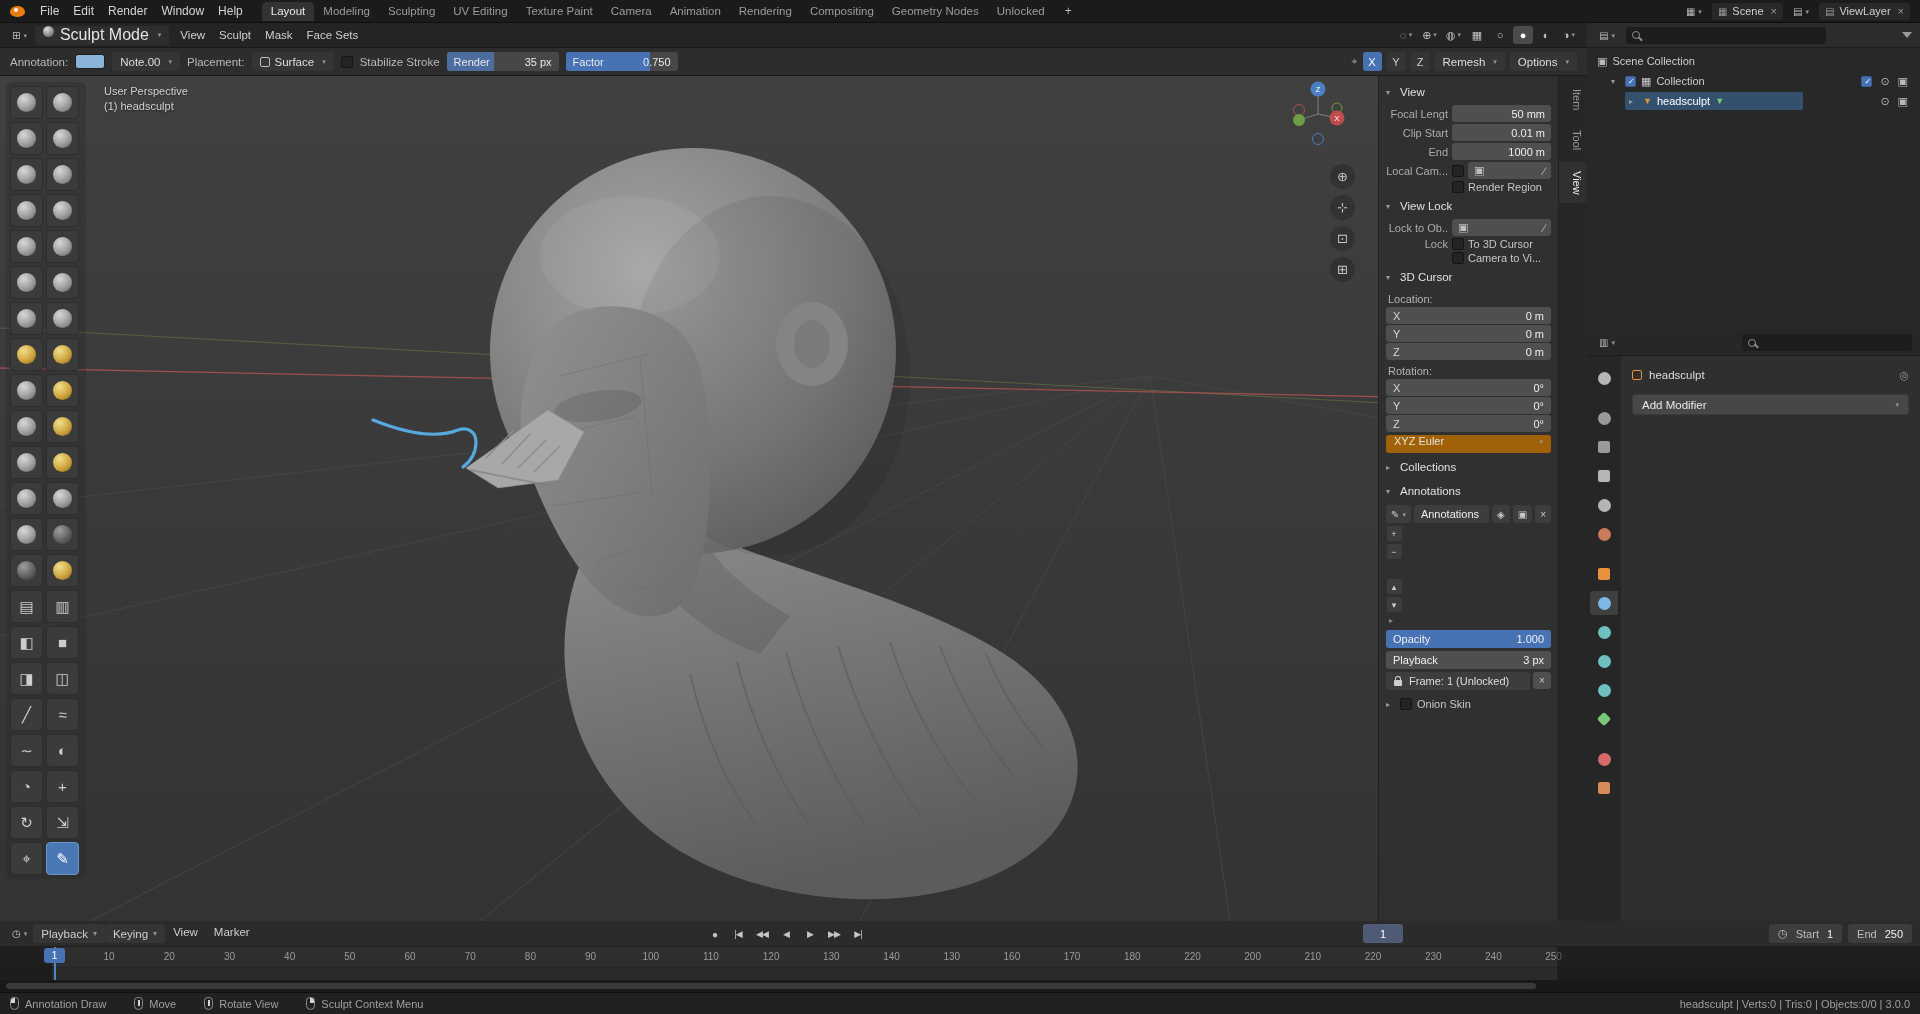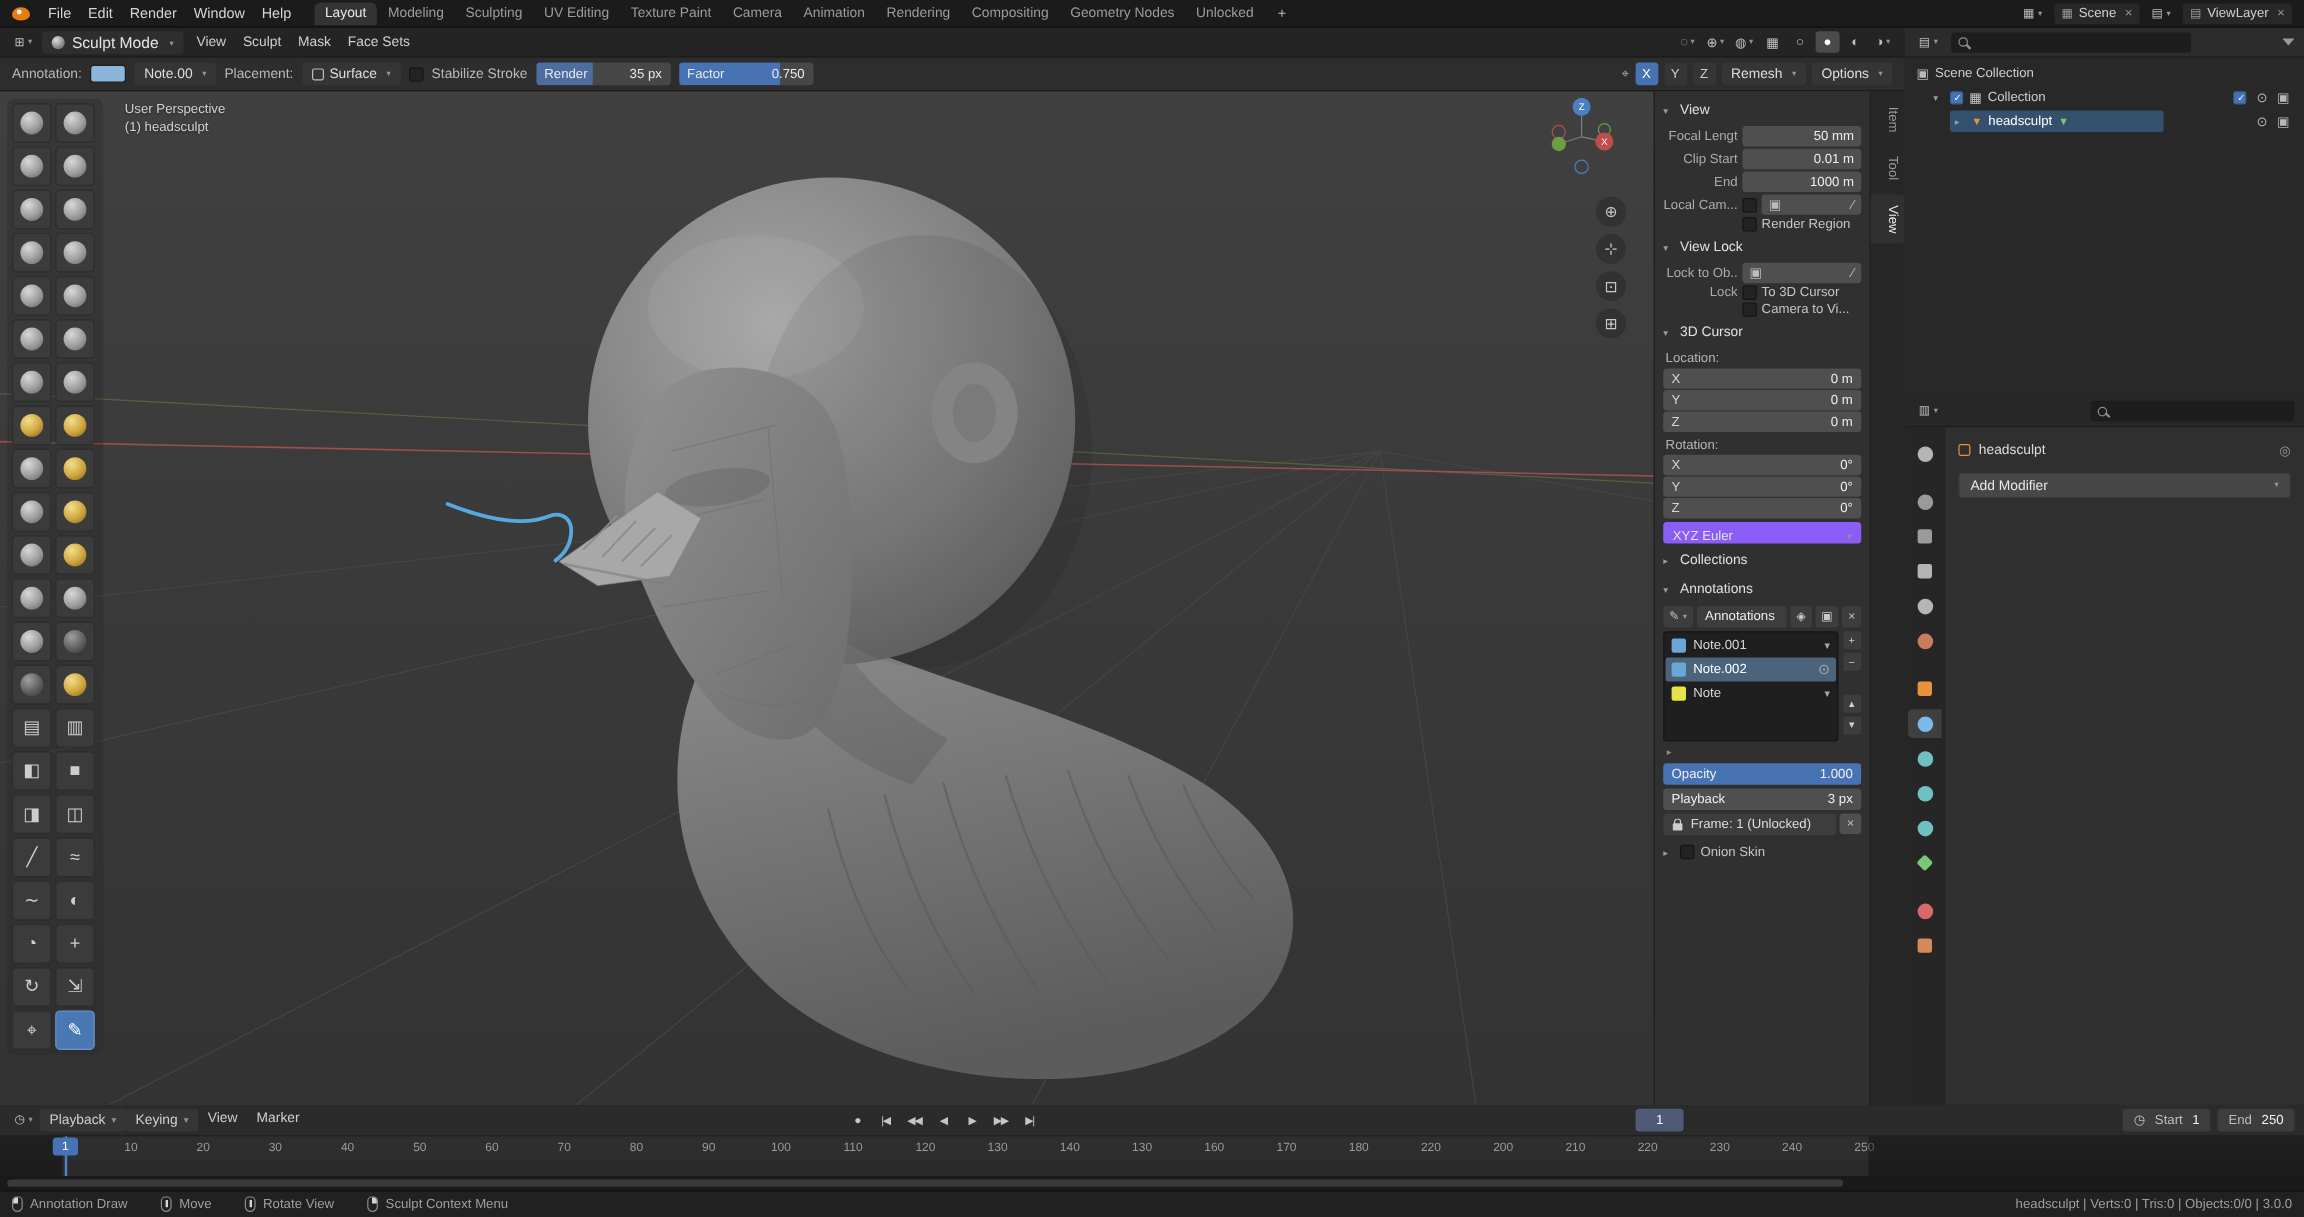--- a/index.html
+++ b/index.html
@@ -16,21 +16,21 @@
   .wtab{padding:3px 9px 4px;font-size:11.5px;color:#9c9c9c;border-radius:5px 5px 0 0;white-space:nowrap}
   .wtab.active{background:#333;color:#e9e9e9}
   .wadd{margin-left:4px;color:#bbb;padding:0 7px}
   .tright{margin-left:auto;display:flex;align-items:center;gap:6px;padding-right:4px}
   .ib{display:flex;align-items:center;height:17px;padding:0 4px;border-radius:3px;color:#bdbdbd;font-size:10px}
   .chip{display:flex;align-items:center;gap:5px;background:#282828;border-radius:3px;height:17px;padding:0 6px;color:#d0d0d0;font-size:11px}
   .chip-ic{color:#9a9a9a;font-size:10px}
   .chip-x{color:#9a9a9a;margin-left:2px}
   
   .vheader{position:absolute;left:0;top:23px;width:1587px;height:25px;background:#242424;border-bottom:1px solid #181818;display:flex;align-items:center;padding:0 8px;gap:4px;z-index:30}
-  .mode-dd{display:flex;align-items:center;gap:6px;background:#2e2e2e;border-radius:3px;height:19px;padding:0 8px;color:#e4e4e4;font-size:13px}
+  .mode-dd{display:flex;align-items:flex-start;gap:6px;background:#2e2e2e;border-radius:3px;height:19px;padding:0 8px;color:#e4e4e4;font-size:16px}
   .mode-ic{width:11px;height:11px;border-radius:50%;background:radial-gradient(circle at 35% 30%,#ddd,#888 60%,#555)}
   .hmenu{padding:2px 7px;color:#cfcfcf;font-size:11.5px;border-radius:3px}
   .vh-right{margin-left:auto;display:flex;align-items:center;gap:3px}
   .vhbtn{height:18px;min-width:20px;display:flex;align-items:center;justify-content:center;border-radius:3px;color:#c0c0c0;font-size:11px;padding:0 3px}
   .vhbtn.active{background:#4b4b4b;color:#fff}
   .vhbtn.withcar::after{content:"▾";font-size:7px;color:#8e8e8e;margin-left:2px}
   
   .tsettings{position:absolute;left:0;top:48px;width:1587px;height:28px;background:#2d2d2d;border-bottom:1px solid #1b1b1b;display:flex;align-items:center;padding:0 10px;gap:7px;z-index:30}
   .tlabel{color:#b9b9b9;font-size:11.5px;white-space:nowrap}
   .swatch{width:30px;height:15px;border-radius:3px;border:1px solid #1e1e1e}
@@ -67,21 +67,21 @@
   .ntab.active{background:#303030;color:#eee}
   .sh{display:flex;align-items:center;gap:5px;height:22px;color:#e0e0e0;font-size:11.5px;margin-top:2px}
   .tri{font-size:8px;color:#9a9a9a;width:9px;flex:none}
   .prow{display:flex;align-items:center;gap:4px;margin:2px 0}
   .plab{width:62px;flex:none;text-align:right;color:#acacac;font-size:11px;white-space:nowrap;overflow:hidden}
   .pfield{flex:1;height:17px;background:#4f4f4f;border-radius:3px;display:flex;align-items:center;justify-content:flex-end;padding:0 6px;font-size:11px;color:#ededed}
   .pfield.between{justify-content:space-between;color:#bdbdbd}
   .axrow{height:17px;background:#4f4f4f;border-radius:3px;display:flex;align-items:center;padding:0 7px;font-size:11px;color:#ededed;margin:1px 0}
   .axl{margin-right:auto;color:#d6d6d6}
   .subh{font-size:11px;color:#b4b4b4;margin:5px 0 2px 2px}
-  .ddrow{height:18px;background:#8b5cf6;border-radius:3px;display:flex;align-items:flex-end;padding:0 8px;font-size:11px;color:#e3e3e3;margin:3px 0}
+  .ddrow{height:18px;background:#a16207;border-radius:3px;display:flex;align-items:flex-start;padding:0 8px;font-size:11px;color:#e3e3e3;margin:3px 0}
   .ddrow .car{margin-left:auto}
   .sqbtn{width:18px;height:17px;flex:none;background:#4f4f4f;border-radius:3px;display:flex;align-items:center;justify-content:center;color:#c6c6c6;font-size:10px}
   .cklabel{color:#c6c6c6;font-size:11px}
   .dbrow{display:flex;gap:3px;align-items:center;margin:3px 0}
   .dbbtn{height:18px;background:#3d3d3d;border-radius:3px;display:flex;align-items:center;justify-content:center;color:#c9c9c9;font-size:10px;padding:0 5px}
   .dbname{flex:1;height:18px;background:#3d3d3d;border-radius:3px;display:flex;align-items:center;padding:0 7px;font-size:11px;color:#eee}
   .annwrap{display:flex;gap:3px;margin:2px 0}
   .annlist{flex:1;height:92px;background:#1f1f1f;border:1px solid #161616;border-radius:3px;overflow:hidden;padding:1px}
   .annrow{display:flex;align-items:center;gap:6px;height:20px;padding:0 5px;border-radius:2px;font-size:11px;color:#d6d6d6}
   .annrow.selected{background:#4b647c;color:#fff}
@@ -667,40 +667,20 @@
       <span>Annotations</span>
     </div>
   <div class="dbrow">
     <span class="dbbtn">✎<span class="car"></span></span>
     <span class="dbname">Annotations</span>
     <span class="dbbtn">◈</span>
     <span class="dbbtn">▣</span>
     <span class="dbbtn">×</span>
   </div>
   <div class="annwrap">
-    <div class="annlist">
-
-        <div class="annrow">
-          <span class="annsw" style="background-color: rgb(107, 167, 214);"></span>
-          <span>Note.001</span>
-          <span class="trail chevron"></span>
-        </div>
-
-        <div class="annrow selected">
-          <span class="annsw" style="background-color: rgb(107, 167, 214);"></span>
-          <span>Note.002</span>
-          <span class="trail eye"></span>
-        </div>
-
-        <div class="annrow">
-          <span class="annsw" style="background-color: rgb(232, 227, 76);"></span>
-          <span>Note</span>
-          <span class="trail chevron"></span>
-        </div>
-      </div>
     <div class="anncol">
       <span class="minib">+</span>
       <span class="minib">−</span>
       <span class="spacer10"></span>
       <span class="minib">▴</span>
       <span class="minib">▾</span>
     </div>
   </div>
   <div class="listfoot">▸</div>
   <div class="slidern">

